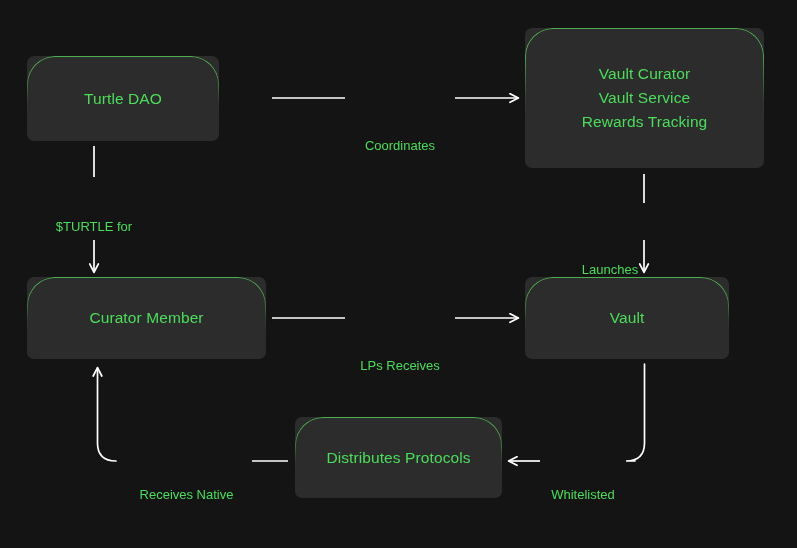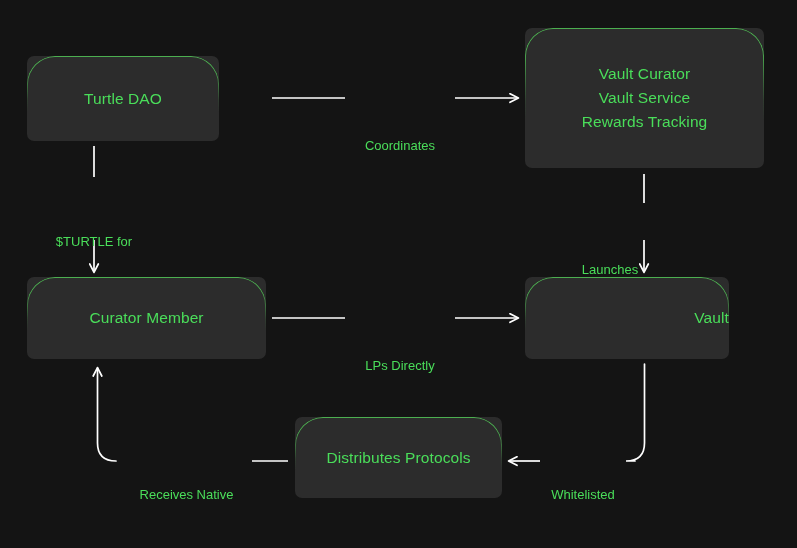--- a/index.html
+++ b/index.html
@@ -120,42 +120,42 @@
   <div class="node" style="left:525px; top:28px; width:239px; height:140px;">
     <span class="node-line">Vault Curator</span>
     <span class="node-line">Vault Service</span>
     <span class="node-line">Rewards Tracking</span>
   </div>
 
   <div class="node" style="left:27px; top:277px; width:239px; height:82px;">
     <span class="node-line">Curator Member</span>
   </div>
 
-  <div class="node" style="left:525px; top:277px; width:204px; height:82px;align-items:flex-end;">
+  <div class="node" style="left:525px; top:277px; width:204px; height:82px;">
     <span class="node-line">Vault</span>
   </div>
 
   <div class="node" style="left:295px; top:417px; width:207px; height:81px;">
     <span class="node-line">Distributes Protocols</span>
   </div>
 
   <div class="edge-label" style="left:345px; top:86px; width:110px;">
     <div>Coordinates</div>
   </div>
 
-  <div class="edge-label" style="left:14px; top:182px; width:160px;">
+  <div class="edge-label" style="left:14px; top:167px; width:160px;">
     <div>$TURTLE for</div>
   </div>
 
   <div class="edge-label" style="left:550px; top:210px; width:120px;">
     <div>Launches</div>
   </div>
 
   <div class="edge-label" style="left:345px; top:306px; width:110px;">
-    <div>LPs Directly</div>
+    <div>LPs Receives</div>
   </div>
 
   <div class="edge-label" style="left:522px; top:435px; width:122px;">
     <div>Whitelisted</div>
     
   </div>
 
   <div class="edge-label" style="left:110px; top:435px; width:153px;">
     <div>Receives Native</div>
     

